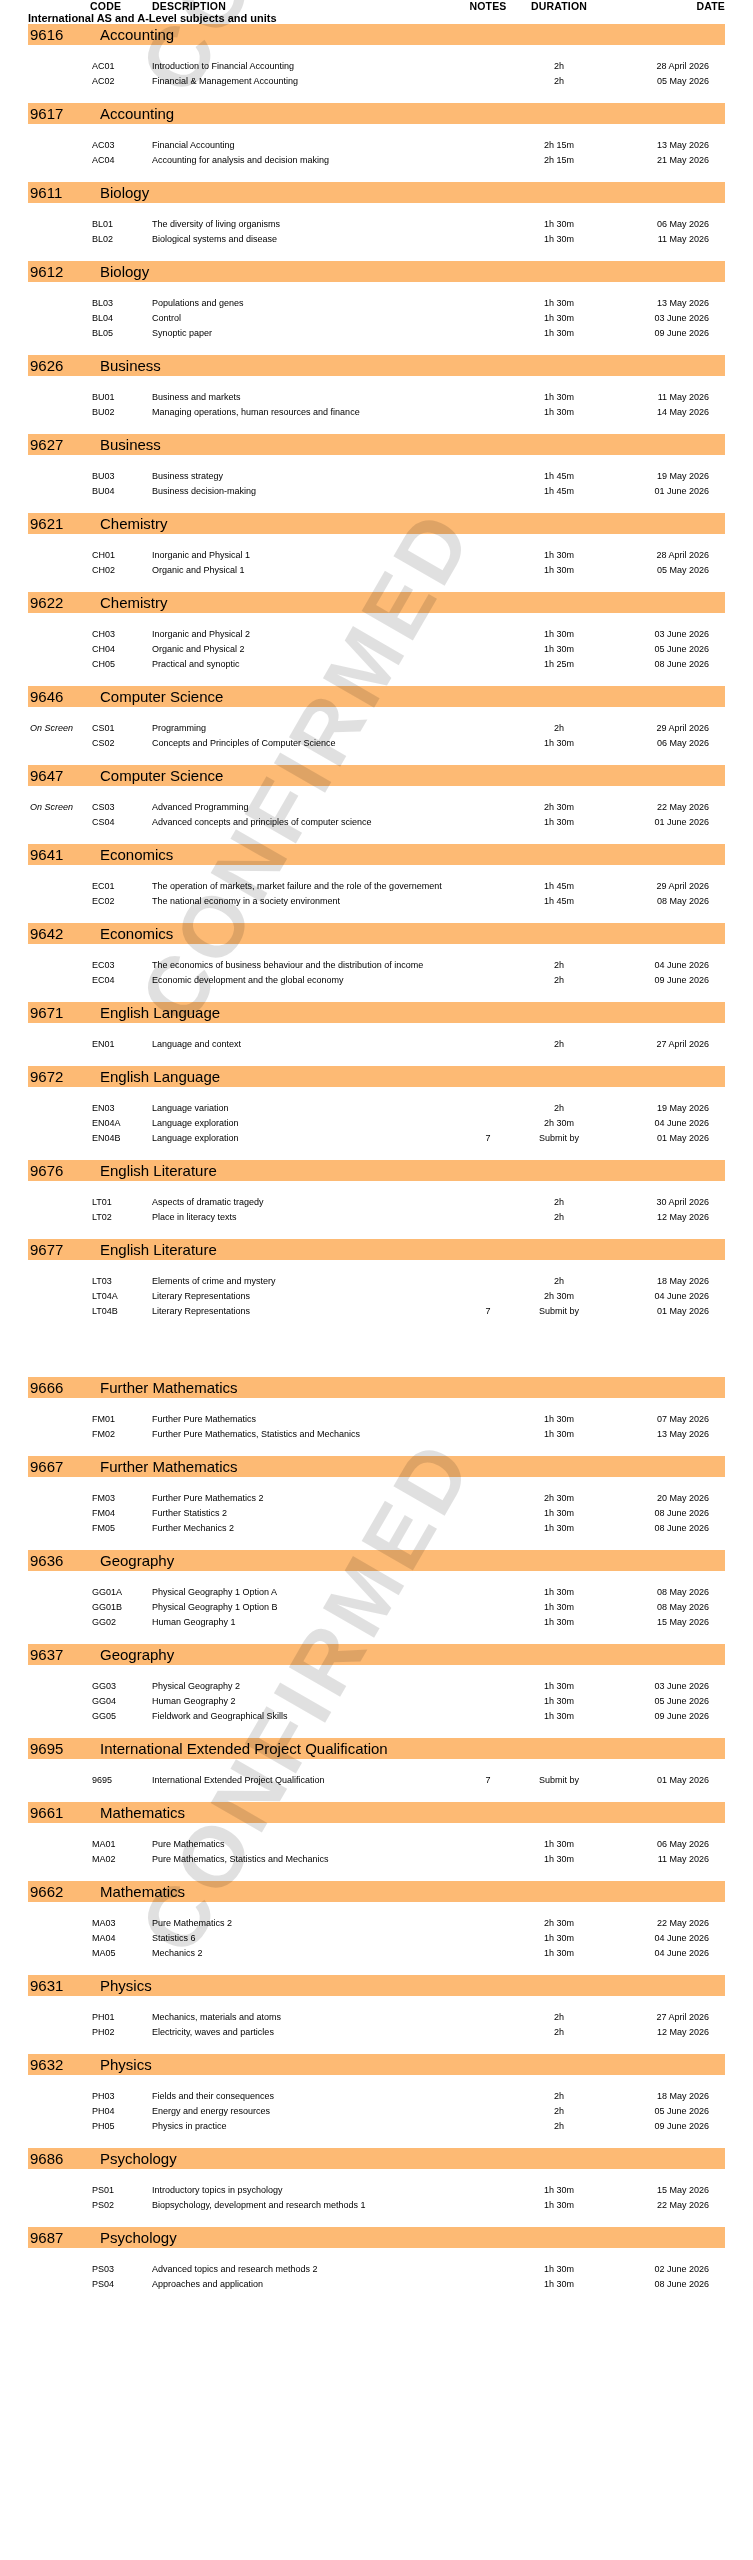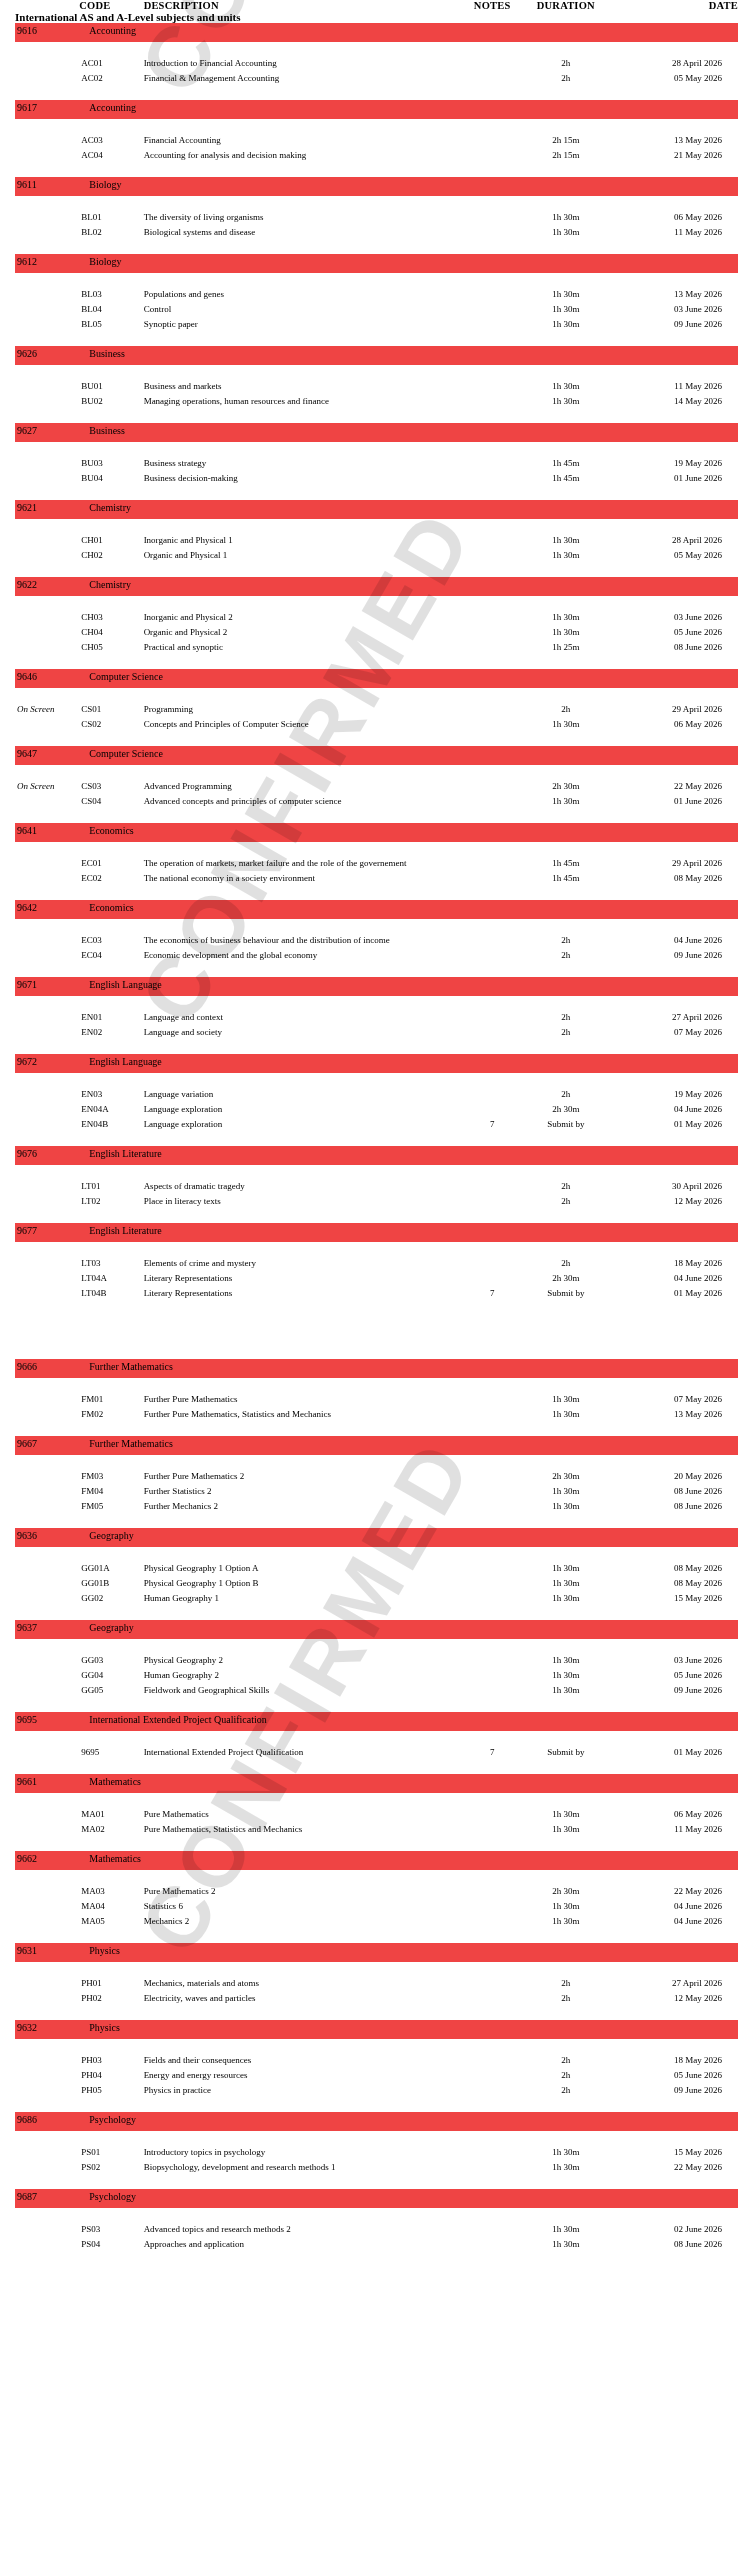--- a/index.html
+++ b/index.html
@@ -36,22 +36,21 @@
     font-weight: bold;
     letter-spacing: 6px;
     color: rgba(0,0,0,0.12);
     transform: rotate(-60deg);
     transform-origin: left top;
     white-space: nowrap;
   }
   .content {
     position: relative;
     z-index: 2;
-    padding: 0 15px;
-    font-family: Liberation Serif, serif;
+    padding: 0 28px;
   }
   table.sched {
     border-collapse: collapse;
     width: 100%;
     table-layout: fixed;
   }
   table.sched td, table.sched th {
     padding: 0;
     vertical-align: top;
   }
@@ -75,23 +74,23 @@
   .th-dur    { text-align: center; }
   .th-date   { text-align: right; }
 
   .doc-title td {
     font-size: 11px;
     font-weight: bold;
     padding: 2px 0 14px 0;
   }
 
   tr.group td {
-    background: #ef4444;
+    background: #fdba74;
     height: 15px;
-    font-size: 10px;
+    font-size: 15px;
     font-weight: normal;
     padding: 2px 0 2px 0;
   }
   tr.group td.g-num {
     padding-left: 2px;
     font-weight: normal;
   }
   tr.group td.g-name {
     padding-left: 10px;
   }
@@ -491,28 +490,20 @@
             <td colspan="6"></td>
           </tr>
           <tr class="row">
             <td class="cell-onscreen"></td>
             <td class="cell-code">EN01</td>
             <td class="cell-desc">Language and context</td>
             <td class="cell-notes"></td>
             <td class="cell-dur">2h</td>
             <td class="cell-date">27 April 2026</td>
           </tr>
-          <tr class="row">
-            <td class="cell-onscreen"></td>
-            <td class="cell-code">EN02</td>
-            <td class="cell-desc">Language and society</td>
-            <td class="cell-notes"></td>
-            <td class="cell-dur">2h</td>
-            <td class="cell-date">07 May 2026</td>
-          </tr>
           <tr class="spacer">
             <td colspan="6"></td>
           </tr>
           <tr class="group">
             <td class="g-num" colspan="1">9672</td>
             <td class="g-name" colspan="5">English Language</td>
           </tr>
           <tr class="spacer">
             <td colspan="6"></td>
           </tr>

